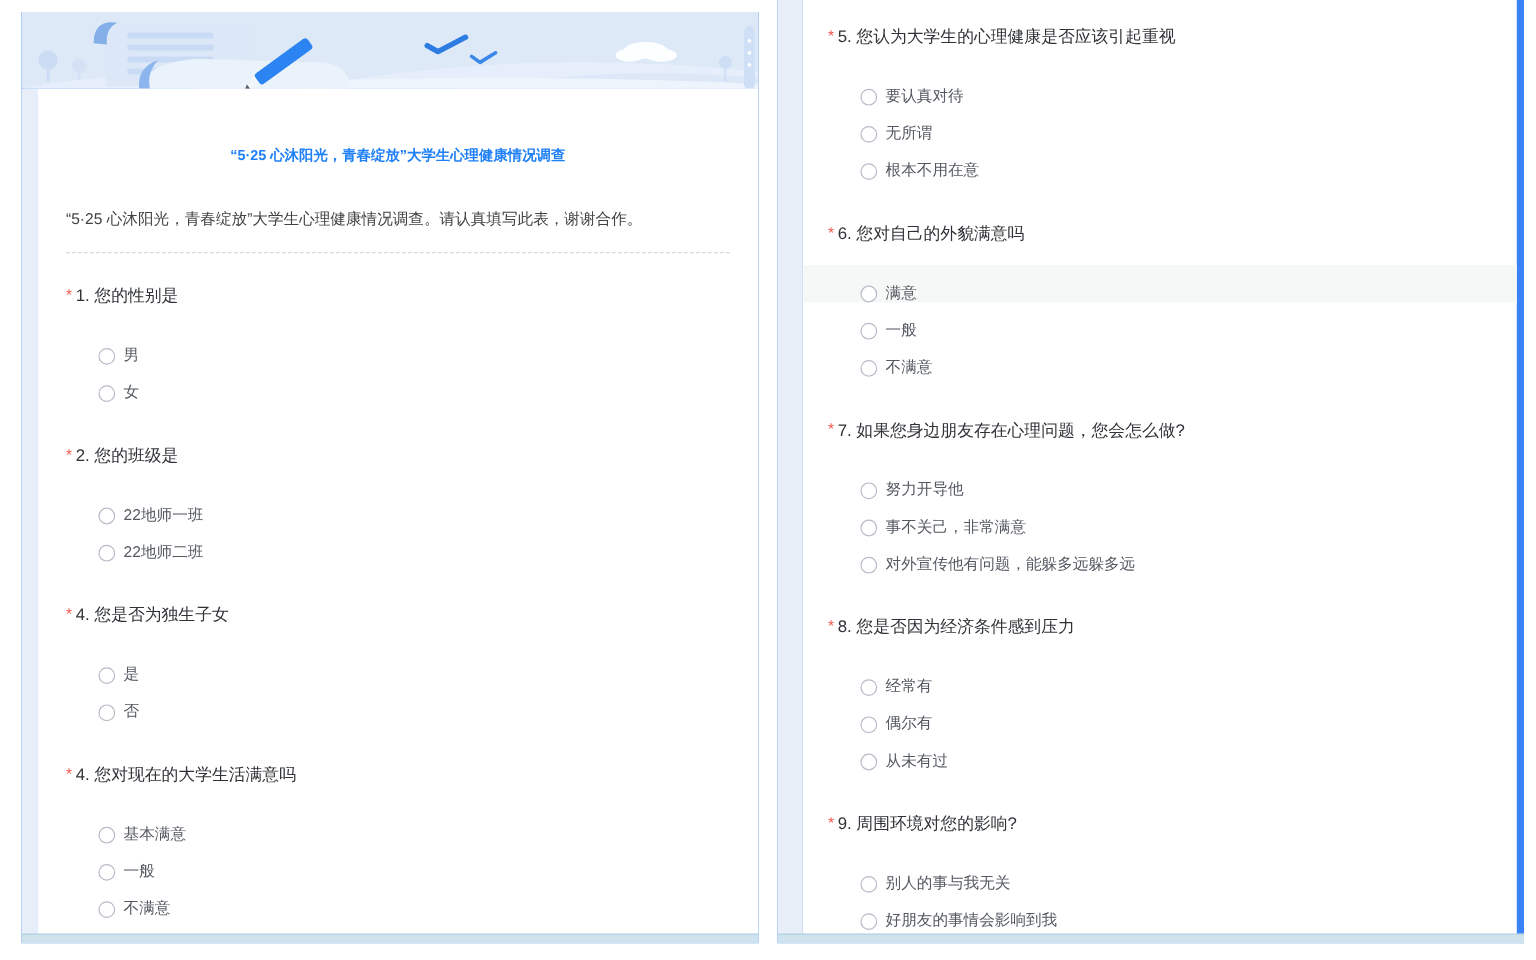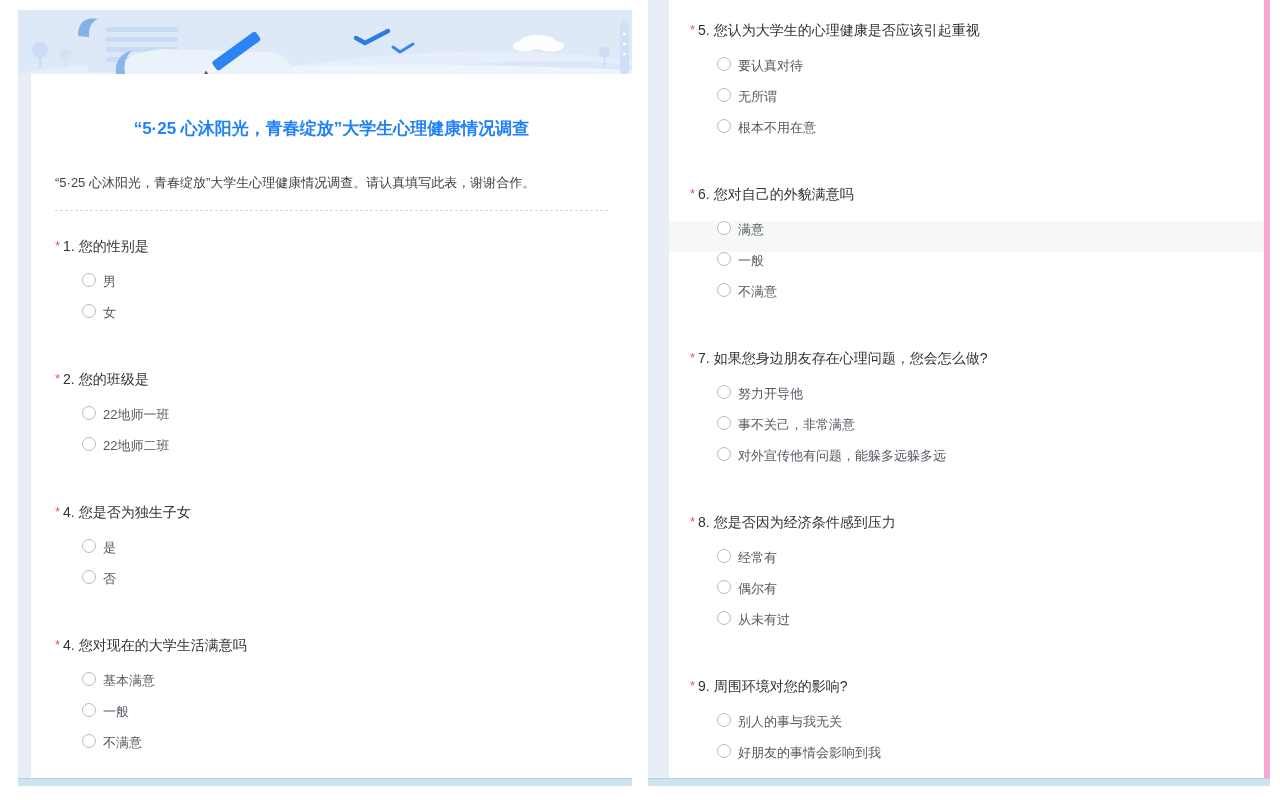--- a/index.html
+++ b/index.html
@@ -1,45 +1,45 @@
 <!DOCTYPE html>
 <html><head>
 <meta charset="utf-8">
 <style>
   html,body{margin:0;padding:0;}
   body{
     width:1280px;height:800px;overflow:hidden;position:relative;background:#ffffff;
     font-family:"Liberation Sans","DejaVu Sans",sans-serif;
   }
-  .panel{position:absolute;overflow:hidden;background:#f9a8d4;}
+  .panel{position:absolute;overflow:hidden;background:#3b82f6;}
   .panel-left{left:18px;top:10px;width:614px;height:776px;}
   .panel-right{left:648px;top:0;width:622px;height:786px;}
   .strip{position:absolute;background:#e7eef7;}
   .panel-left .strip{left:0;top:64px;width:13px;bottom:7px;}
   .panel-right .strip{left:0;top:0;width:21px;bottom:7px;}
   .banner{position:absolute;left:0;top:0;width:614px;height:64px;display:block;}
   .card{position:absolute;background:#ffffff;overflow:hidden;}
   .panel-left .card{left:13px;top:64px;right:0;bottom:7px;--pad:24px;}
   .panel-right .card{left:21px;top:0;width:595px;bottom:7px;--pad:21px;}
   .bottom-bar{position:absolute;left:0;right:0;bottom:0;height:7px;background:#cfe3ee;border-top:1px solid #b2d2e2;}
   .survey-title{
-    margin:44px var(--pad) 0;text-align:center;font-size:17px;line-height:22px;
+    margin:44px var(--pad) 0;text-align:center;font-size:12px;line-height:22px;
     font-weight:bold;color:#2080f8;
   }
   .survey-desc{margin:34px var(--pad) 0;font-size:13px;line-height:17px;color:#424242;}
   .divider{margin:19px var(--pad) 0;border:none;border-top:1px dashed #d8d8d8;height:0;}
   .q-container-left{margin-top:26px;}
   .q-container-right{margin-top:21px;}
   .q-block{margin-bottom:35px;}
   .q-label{
     margin:0 var(--pad) 17px;font-size:14px;line-height:19px;color:#2f3236;
   }
   .req{color:#f2564d;font-size:13px;margin-right:3px;position:relative;top:-1px;}
   .opt-row{
-    display:flex;align-items:flex-start;height:31px;
+    display:flex;align-items:flex-end;height:31px;
     padding-left:calc(var(--pad) + 27px);
   }
   .opt-row.hl{background:#f6f7f7;}
   .radio{
     width:14px;height:14px;border:1px solid #b6bcc6;border-radius:50%;
     background:#ffffff;margin-right:7px;flex:none;box-sizing:border-box;
   }
   .opt-label{font-size:13px;color:#545961;line-height:17px;}
 </style>
 </head>

